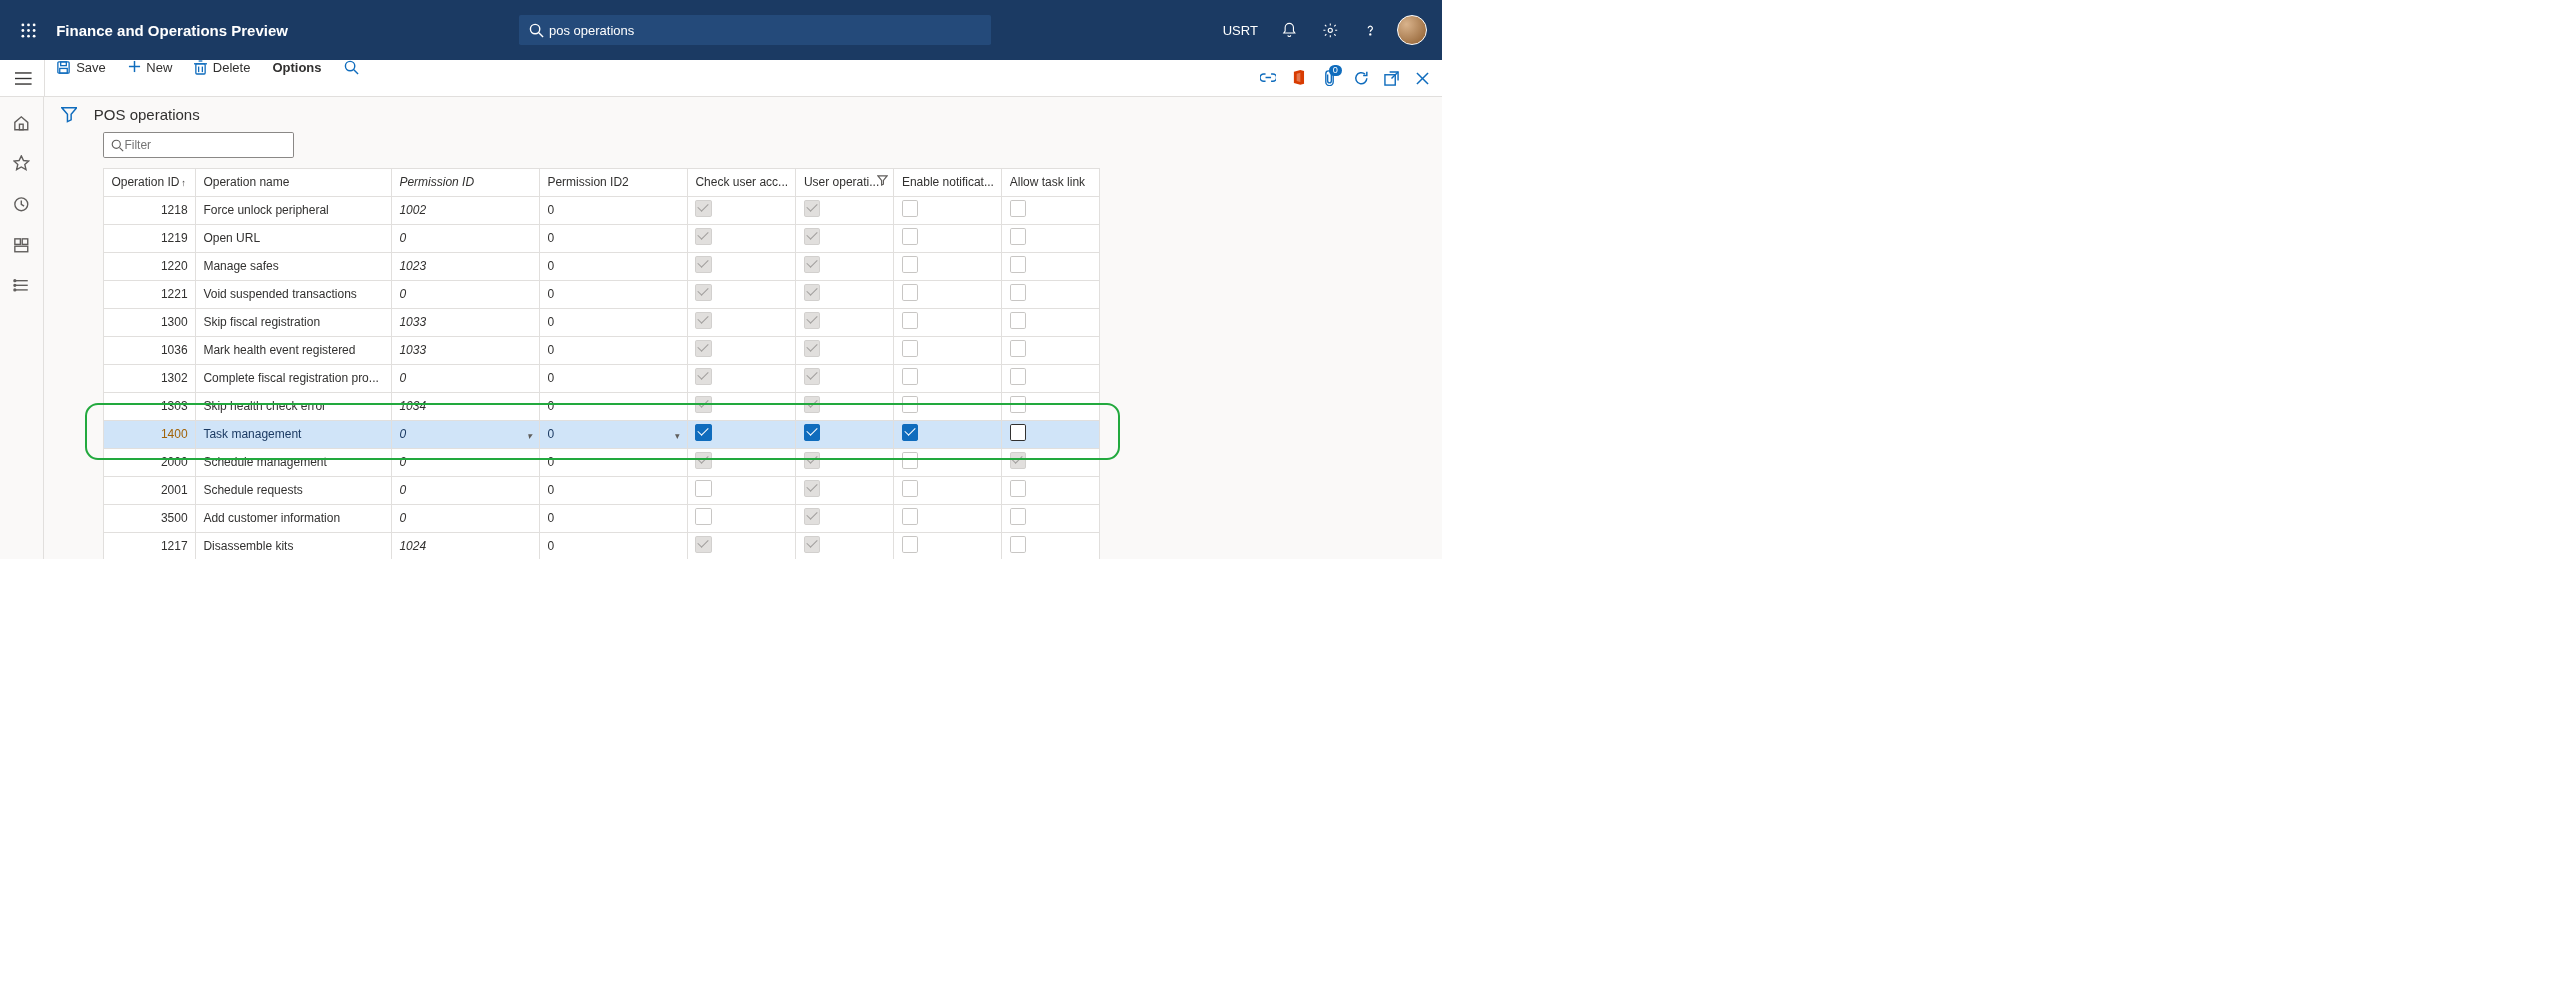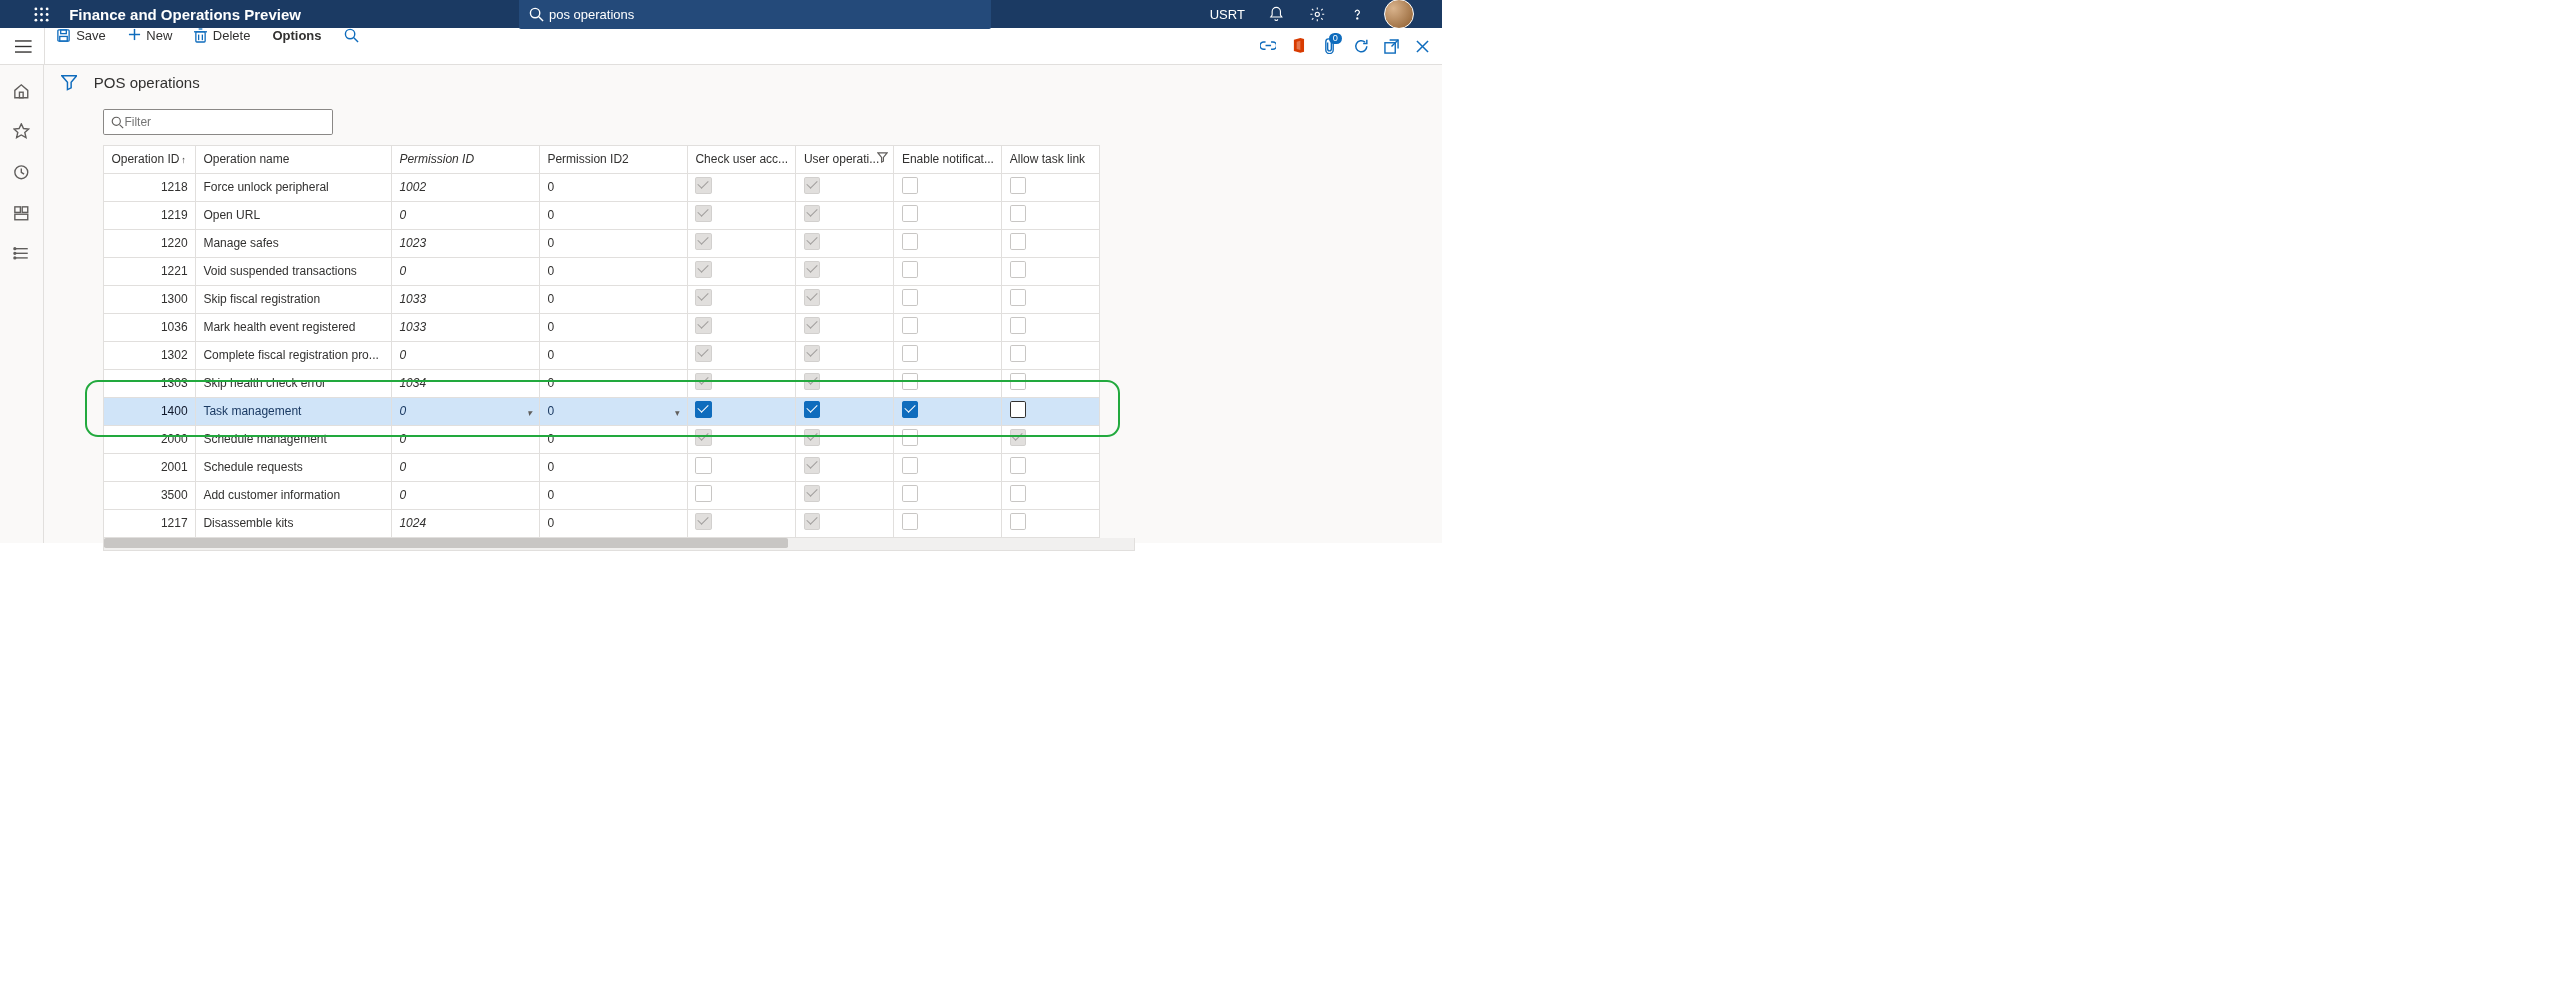--- a/index.html
+++ b/index.html
@@ -1,20 +1,20 @@
 <!DOCTYPE html>
 <html><head>
 <meta charset="utf-8">
 <style>
   * { box-sizing: border-box; margin: 0; padding: 0; }
   html, body { height: 100%; font-family: "Segoe UI", Arial, sans-serif; font-size: 13px; color: #323130; background:#fff; }
   body { width: 1442px; height: 559px; overflow: hidden; position: relative; }
 
   
-  .topbar { height: 28px; background:#1B3A63; color:#fff; display:flex; align-items:center; padding:0 23px; }
+  .topbar { height: 60px; background:#1B3A63; color:#fff; display:flex; align-items:center; padding:0 10px; }
   .waffle { width:37px; height:44px; display:flex; align-items:center; justify-content:center; cursor:pointer; }
   .app-title { font-size:15px; font-weight:600; padding:0 9.2px; white-space:nowrap; }
   .searchwrap { flex:1; display:flex; justify-content:center; }
   .searchbox { width:472px; height:30px; background:#244a7a; border:none; border-radius:1.8px; display:flex; align-items:center; padding:0 9.2px; color:#fff; }
   .searchbox input { flex:1; background:transparent; border:none; outline:none; color:#fff; font-size:13px; padding-left:5.5px; }
   .topright { display:flex; align-items:center; gap:3.7px; padding-right:5.5px; }
   .top-icon { width:37px; height:44px; display:flex; align-items:center; justify-content:center; cursor:pointer; }
   .avatar { width:30px; height:30px; border-radius:50%; background:radial-gradient(circle at 30% 30%, #d9b38c, #8b5a2b); border:1.8px solid #fff; margin-left:3.7px; }
   .company { font-size:13px; padding:0 9.2px; }
 
@@ -30,39 +30,39 @@
   
   .belowbar { display:flex; height:calc(100% - 81px); }
   .leftrail { width:44px; border-right:0.9px solid #e1dfdd; display:flex; flex-direction:column; align-items:center; padding-top:7.4px; gap:3.7px; background:#faf9f8; }
   .rail-icon { width:44px; height:37px; display:flex; align-items:center; justify-content:center; cursor:pointer; color:#605e5c; }
 
   .content { flex:1; display:flex; flex-direction:column; background:#faf9f8; }
   .contenthead { display:flex; align-items:center; padding:9.2px 16.6px 3.7px 16.6px; gap:16.6px; }
   .funnel { color:#0f6cbd; cursor:pointer; }
   .page-title { font-size:15px; color:#323130; }
   .filterrow { padding:5.5px 16.6px 9.2px 59px; }
-  .filterinput { width:230px; height:26px; border:0.9px solid #8a8886; border-radius:1.8px; display:flex; align-items:center; padding:0 7.4px; background:#fff;margin-top:9px; }
+  .filterinput { width:191px; height:26px; border:0.9px solid #8a8886; border-radius:1.8px; display:flex; align-items:center; padding:0 7.4px; background:#fff; }
   .filterinput input { border:none; outline:none; flex:1; font-size:12px; }
 
   
   .gridwrap { margin:0 16.6px 0 59px; position:relative; }
   table.grid { border-collapse:collapse; background:#fff; font-size:12px; width:auto; }
   table.grid th, table.grid td { border:0.9px solid #e1dfdd; padding:3.7px 7.4px; height:28px; vertical-align:middle; white-space:nowrap; overflow:hidden; text-overflow:ellipsis; }
   table.grid th { background:#fff; font-weight:400; color:#323130; text-align:left; position:relative; }
   .col-id    { width:92px; text-align:right;margin-top:16px; }
   .col-name  { width:196px; }
   .col-p1    { width:148px;font-style:italic; }
   .col-p2    { width:148px; }
   .col-chk   { width:98px; text-align:left; }
   table.grid td.col-id { text-align:right; }
   .sort-arrow { font-size:9.2px; margin-left:1.8px; }
   .th-filter { position:absolute; right:5.5px; top:6.5px; color:#605e5c; }
 
   tr.selected td { background:#d0e4f8; color:#1b3a63; }
-  tr.selected .col-id { color:#0f172a; }
+  tr.selected .col-id { color:#a16207; }
 
   
   .chk { display:inline-block; width:16.6px; height:16.6px; border:0.9px solid #c8c6c4; border-radius:1.8px; position:relative; background:#fff; }
   .chk.disabled { background:#e1dfdd; border-color:#d2d0ce; }
   .chk.checked::after { content:""; position:absolute; left:3.7px; top:0px; width:4.6px; height:9.2px; border:solid #fff; border-width:0 1.8px 1.8px 0; transform:rotate(45deg); }
   .chk.checked.disabled::after { border-color:#a19f9d; }
   .chk.blue { background:#0f6cbd; border-color:#0f6cbd; }
   .chk.blue::after { border-color:#fff; }
   .chk.emph { border:0.9px solid #323130; }
 

